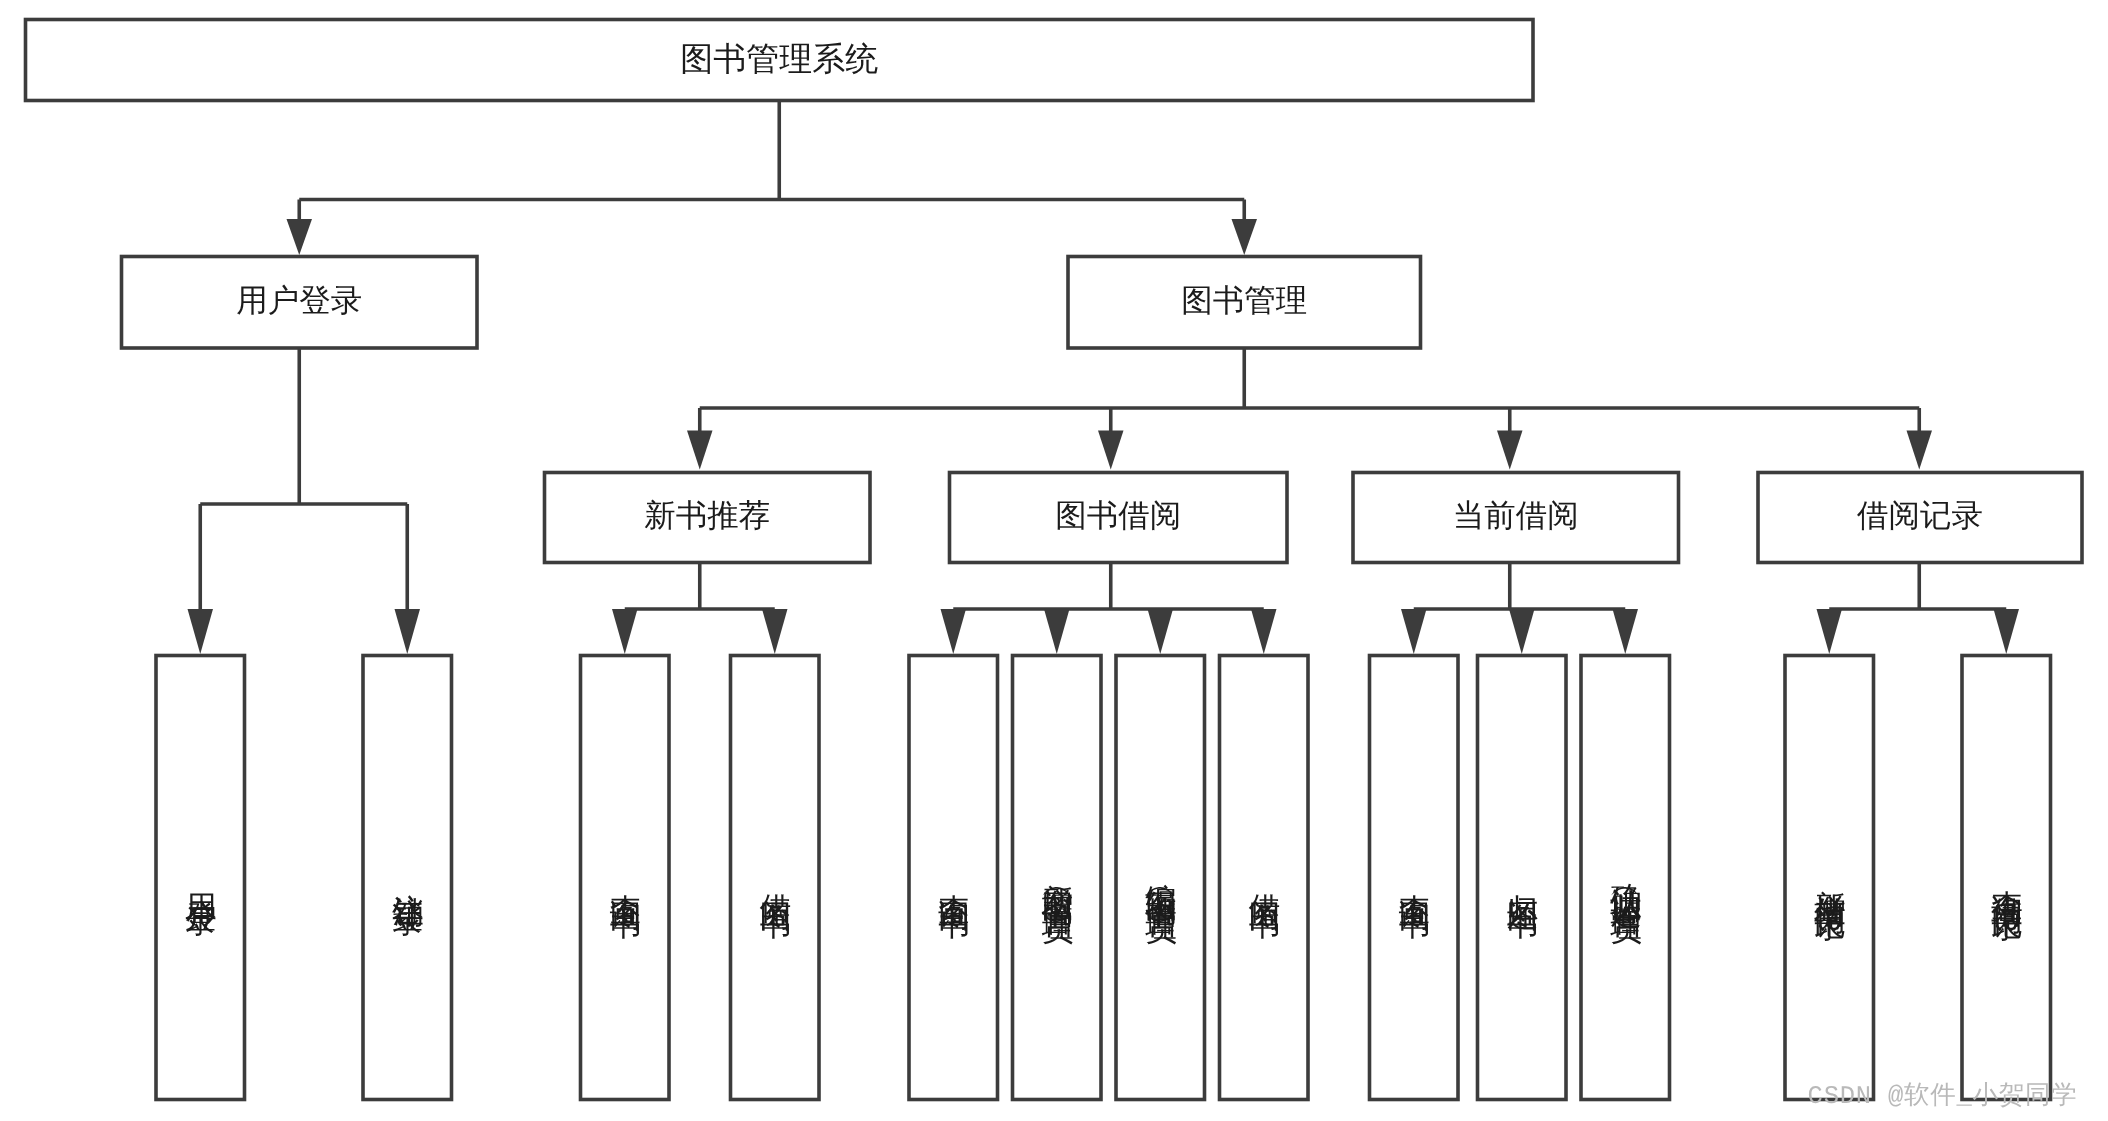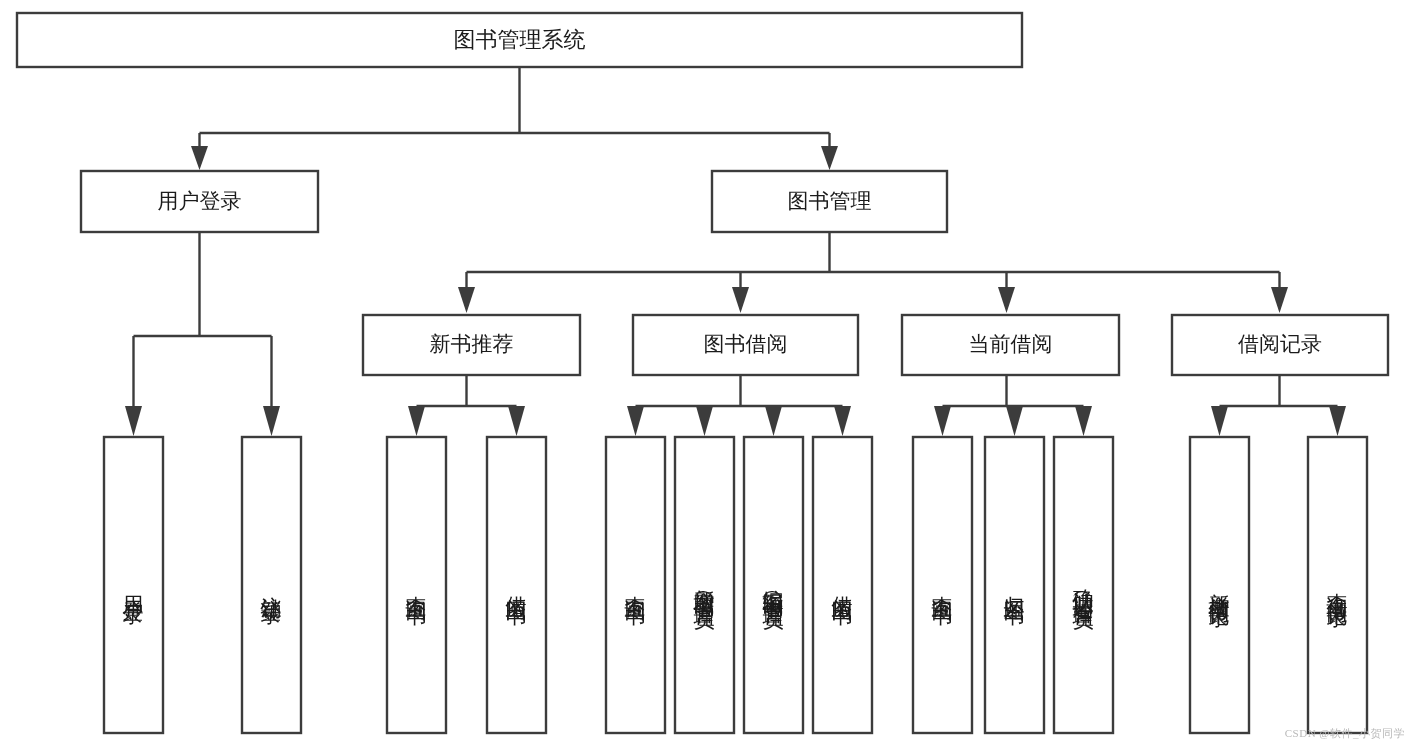--- a/index.html
+++ b/index.html
@@ -51,25 +51,25 @@
     font-size: 22px;
   }
   .label-l2 {
     font-size: 21px;
   }
   .label-l3 {
     font-size: 21px;
   }
   .watermark {
     position: absolute;
-    right: 0;
+    right: 20px;
     bottom: 6px;
-    font-size: 11px;
+    font-size: 17px;
     color: #b9b9b9;
-    font-family: Liberation Serif, serif;
+    font-family: Liberation Mono, monospace;
     white-space: nowrap;
     pointer-events: none;
     letter-spacing: 0.5px;
   }
 </style>
 </head>
 <body>
 
 <div id="diagram-root">
 

